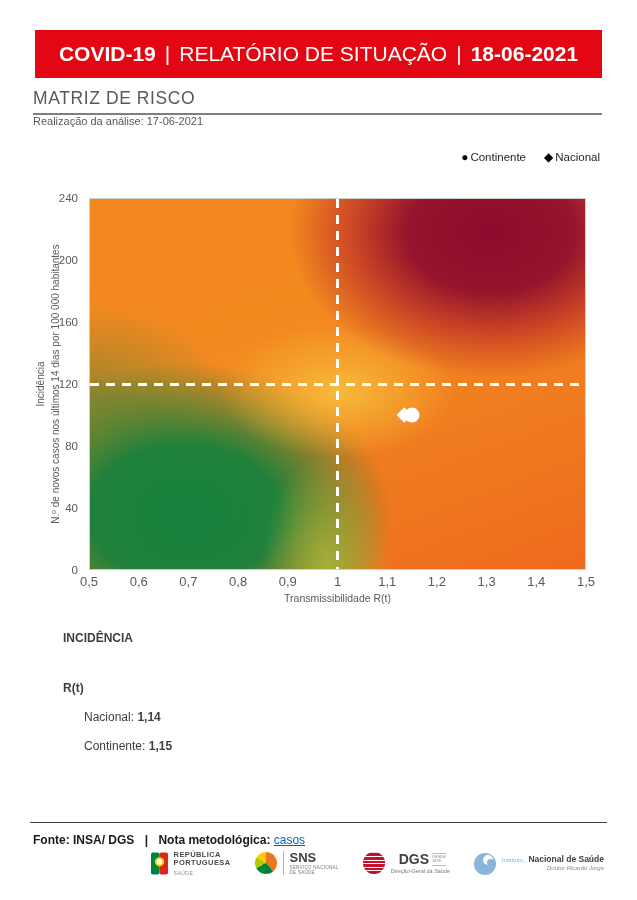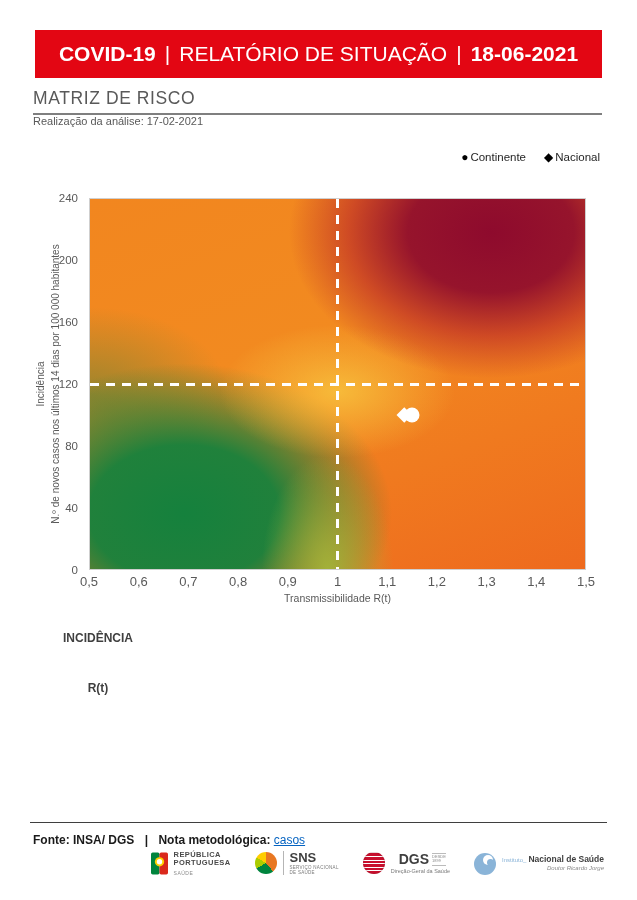--- a/index.html
+++ b/index.html
@@ -54,21 +54,21 @@
            background:repeating-linear-gradient(90deg, #fff 0 9px, transparent 9px 16px); }
   .marker { position:absolute; z-index:3; background:#fff; }
   .marker.circle { width:15px; height:15px; border-radius:50%; transform:translate(-50%,-50%); }
   .marker.diamond { width:11px; height:11px; transform:translate(-75%,-50%) rotate(45deg); }
 
   
   .details { position:absolute; left:63px; top:631px; color:#3f3f3f; }
   .detail-heading { font-size:12px; font-weight:bold; }
   .detail-line { font-size:12px; margin:15px 0 0 21px; }
   .detail-line b { font-weight:bold; }
-  .block-rt { margin-top:36px;text-align:center; }
+  .block-rt { margin-top:36px; }
 
   
   .footer-rule { position:absolute; left:30px; width:577px; top:822px;
                  border-top:1.5px solid #3f3f3f; }
   .source-line { position:absolute; left:33px; top:833px; font-size:12px;
                  font-weight:bold; color:#1a1a1a; }
   .source-line .sep { margin:0 7px; }
   .meta-link { color:#0563c1; text-decoration:underline; font-weight:normal; }
 
   .logos { position:absolute; right:33px; top:851px; display:flex; align-items:center; gap:24px; }
@@ -106,21 +106,21 @@
 
   <div class="banner">
     <span class="bold">COVID-19</span>
     <span class="sep">|</span>
     <span>RELATÓRIO DE SITUAÇÃO</span>
     <span class="sep">|</span>
     <span class="bold">18-06-2021</span>
   </div>
 
   <div class="section-title">MATRIZ DE RISCO</div>
-  <div class="analysis-date">Realização da análise: 17-02-2021</div>
+  <div class="analysis-date">Realização da análise: 17-06-2021</div>
 
   <div class="legend">
       <div class="legend-item">
         <span class="legend-marker">●</span>
         <span>Continente</span>
       </div>
       <div class="legend-item">
         <span class="legend-marker">◆</span>
         <span>Nacional</span>
       </div>
@@ -164,20 +164,24 @@
       <span class="x-tick" style="left: 100%;">1,5</span>
     </div>
   <div class="x-axis-title">Transmissibilidade R(t)</div>
 
   <div class="details">
     <div class="detail-block">
       <div class="detail-heading">INCIDÊNCIA</div>
     </div>
     <div class="detail-block block-rt">
       <div class="detail-heading">R(t)</div>
+      <div id="rt-lines">
+          <div class="detail-line"><span>Nacional: </span><b>1,14</b><span></span></div>
+          <div class="detail-line"><span>Continente: </span><b>1,15</b><span></span></div>
+        </div>
     </div>
   </div>
 
   <div class="footer-rule"></div>
 
   <div class="source-line">
     <span>Fonte: INSA/ DGS</span>
     <span class="sep">|</span>
     <span>Nota metodológica:</span>
     <a href="#" class="meta-link">casos</a>

